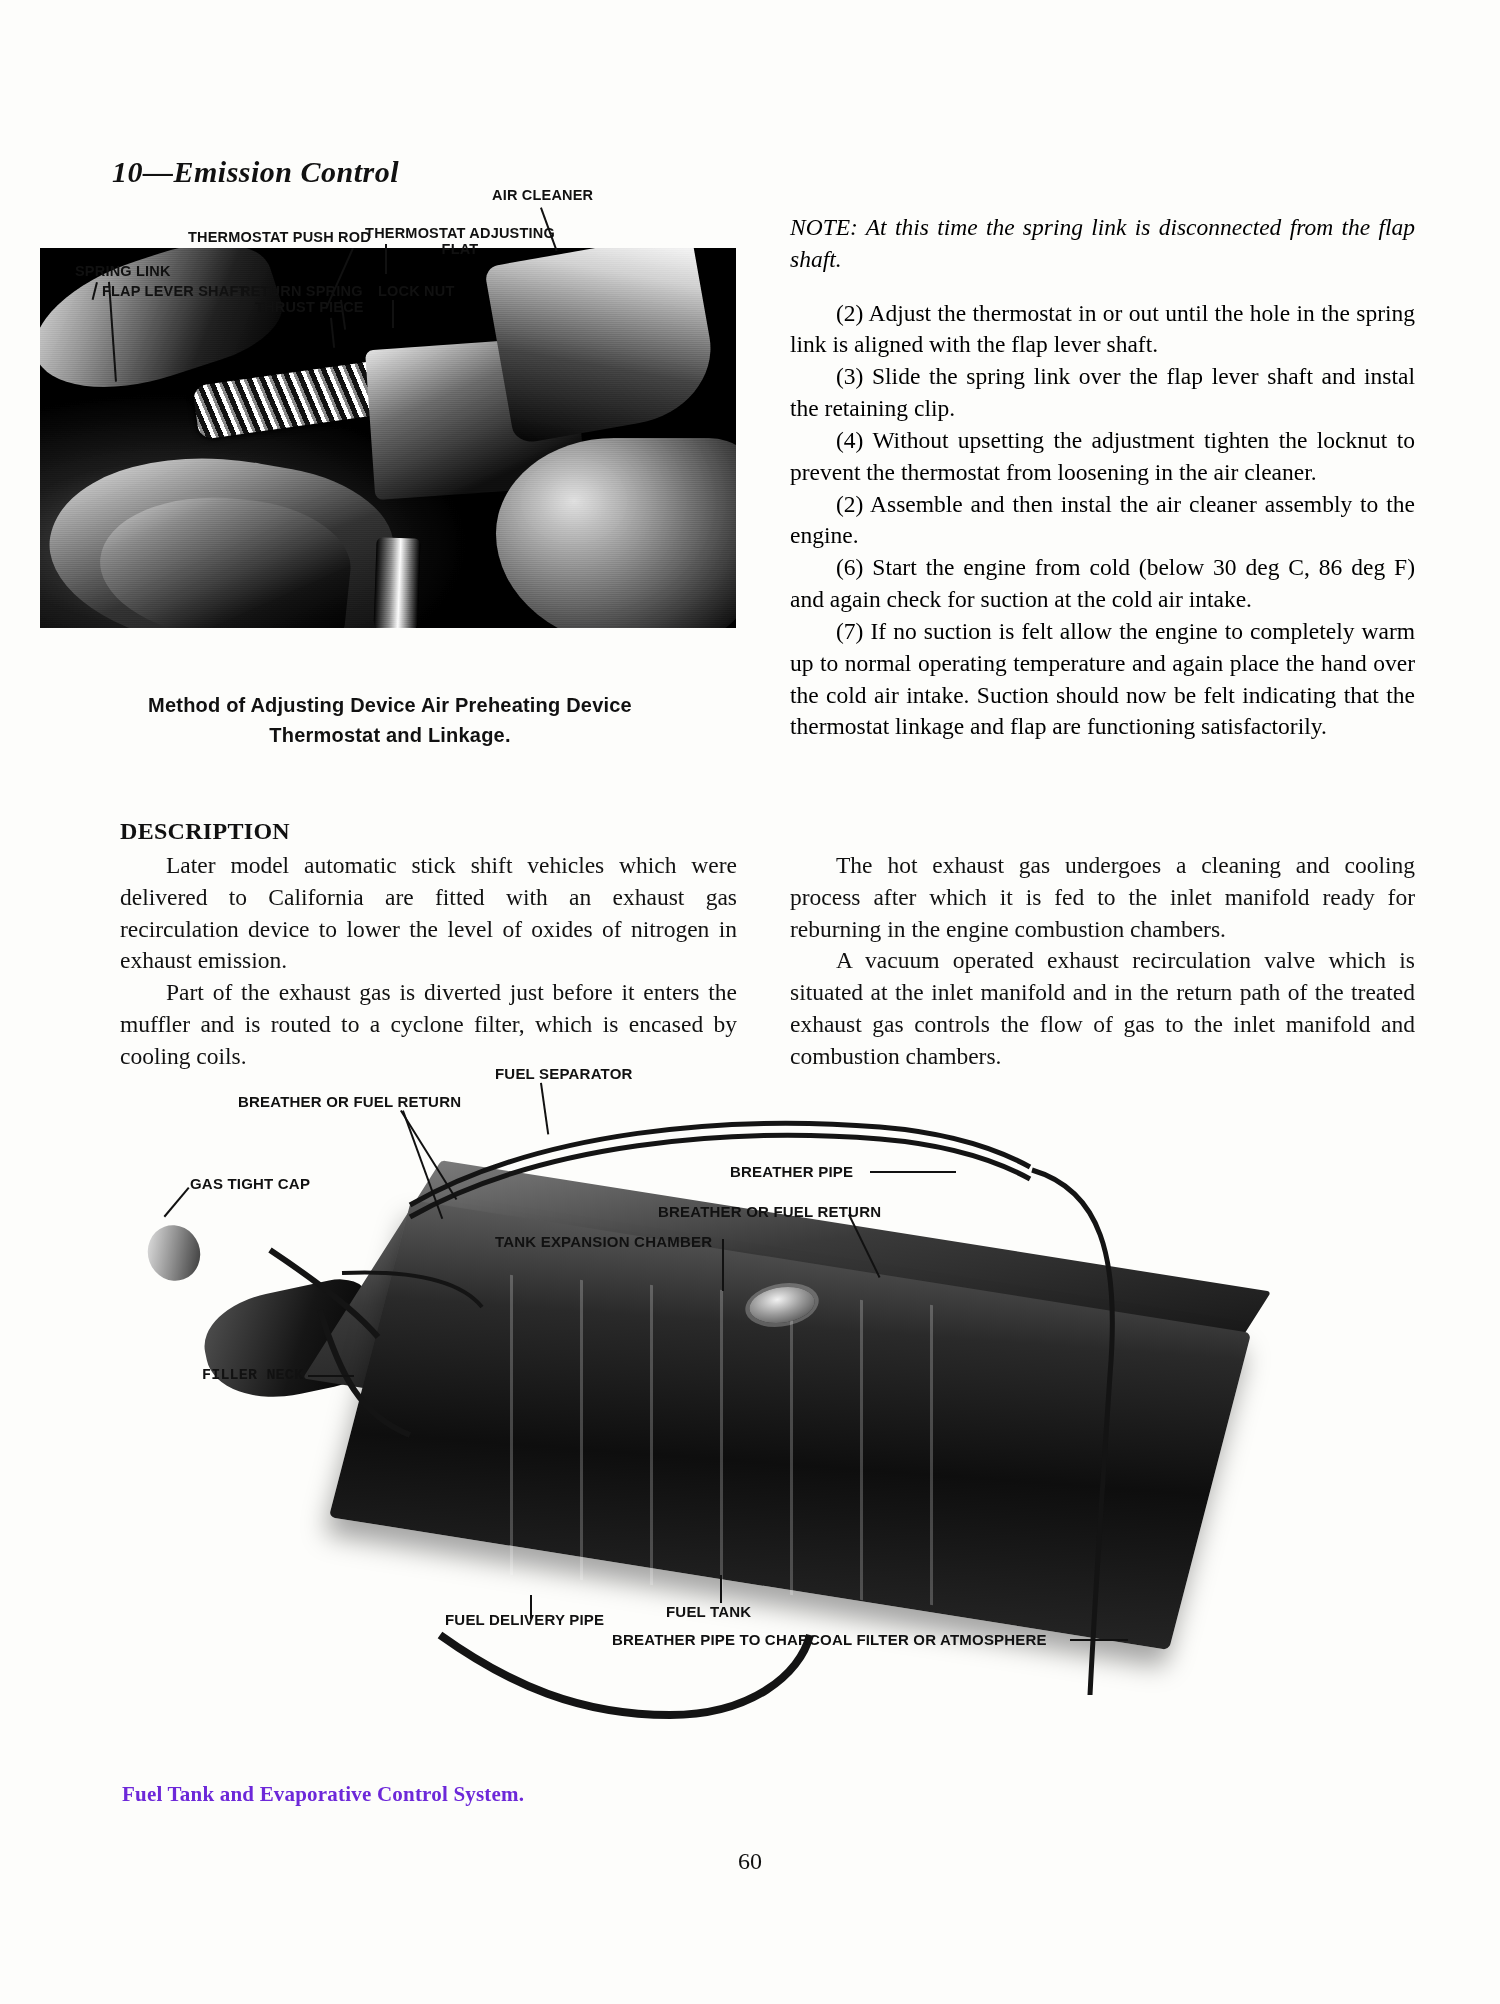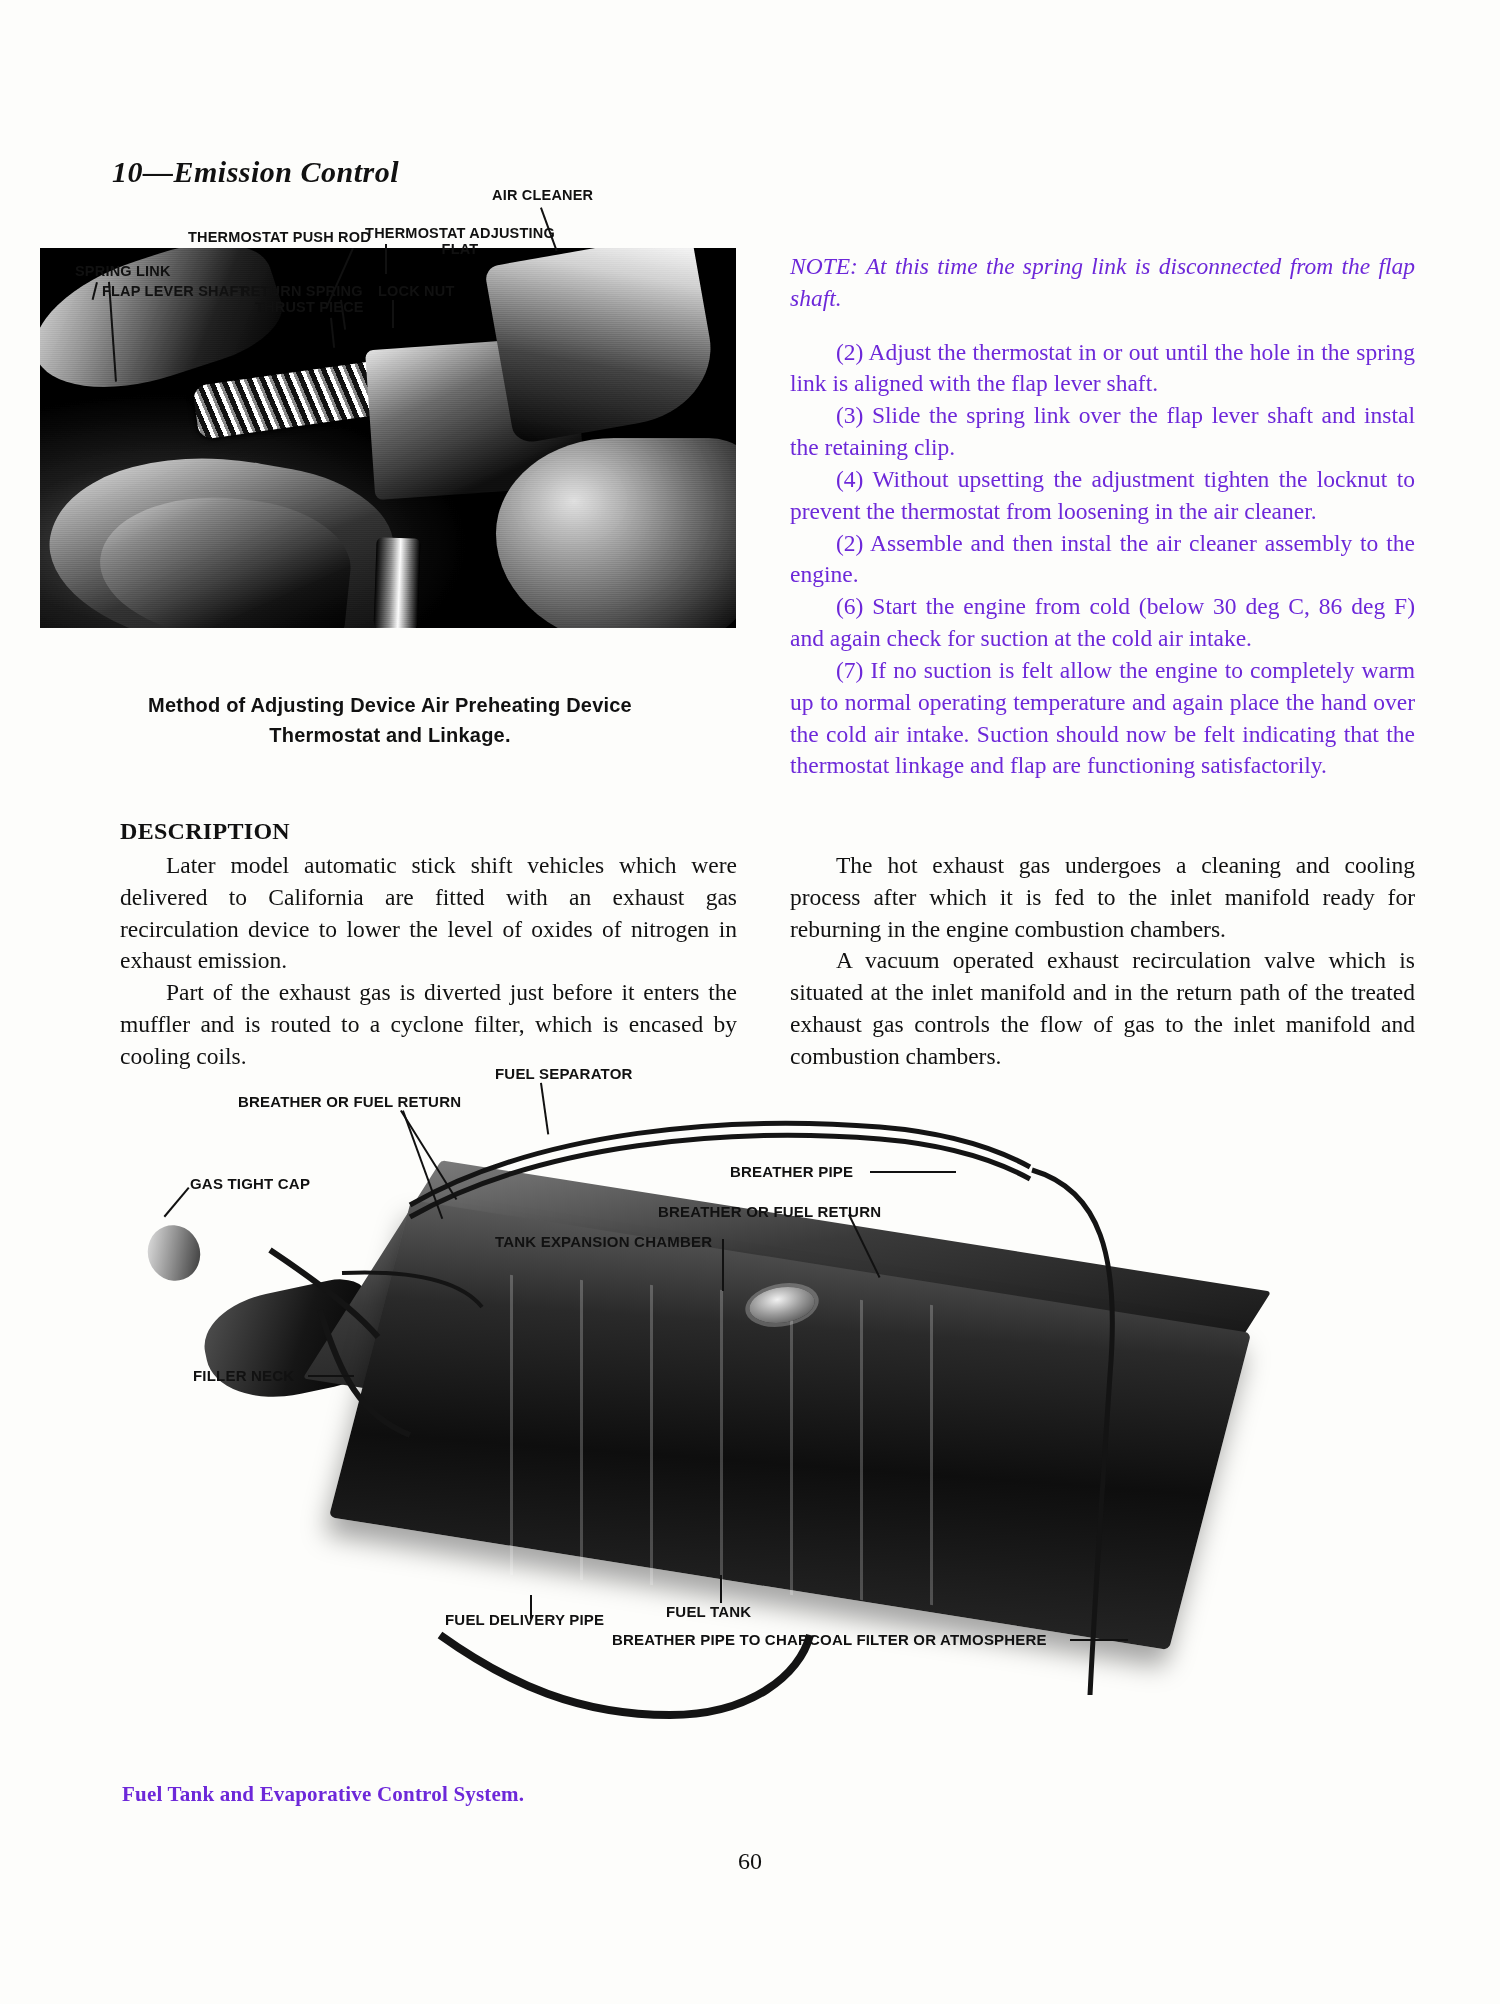--- a/index.html
+++ b/index.html
@@ -169,22 +169,21 @@
 
   
   .col-right-top {
     position: absolute;
     left: 790px;
     top: 212px;
     width: 625px;
     font-size: 23.5px;
     line-height: 1.355;
     text-align: justify;
-    color: #6d28d9;
-    margin-top: 39px;
+    color: #000000;
   }
   .note {
     font-style: italic;
     text-align: justify;
     margin: 0 0 22px 0;
   }
   .step {
     margin: 0;
     text-align: justify;
     text-indent: 46px;
@@ -446,21 +445,21 @@
 
     <div class="dl" style="left:620px; top:88px;">BREATHER PIPE</div>
     <div class="leader" style="left:760px; top:96px; width:86px; height:2px;"></div>
 
     <div class="dl" style="left:548px; top:128px;">BREATHER OR FUEL RETURN</div>
     <div class="leader" style="left:738px; top:140px; width:2px; height:70px; transform:rotate(-26deg);"></div>
 
     <div class="dl" style="left:385px; top:158px;">TANK EXPANSION CHAMBER</div>
     <div class="leader" style="left:612px; top:164px; width:2px; height:52px;"></div>
 
-    <div class="dl" style="left:83px; top:292px;">FILLER NECK</div>
+    <div class="dl" style="left:92px; top:292px;font-family:Liberation Mono, monospace;">FILLER NECK</div>
     <div class="leader" style="left:198px; top:300px; width:46px; height:2px;"></div>
 
     <div class="dl" style="left:335px; top:536px;">FUEL DELIVERY PIPE</div>
     <div class="leader" style="left:420px; top:520px; width:2px; height:24px;"></div>
 
     <div class="dl" style="left:556px; top:528px;">FUEL TANK</div>
     <div class="leader" style="left:610px; top:500px; width:2px; height:28px;"></div>
 
     <div class="dl" style="left:502px; top:556px;">BREATHER PIPE TO CHARCOAL FILTER OR ATMOSPHERE</div>
     <div class="leader" style="left:960px; top:564px; width:58px; height:2px;"></div>

